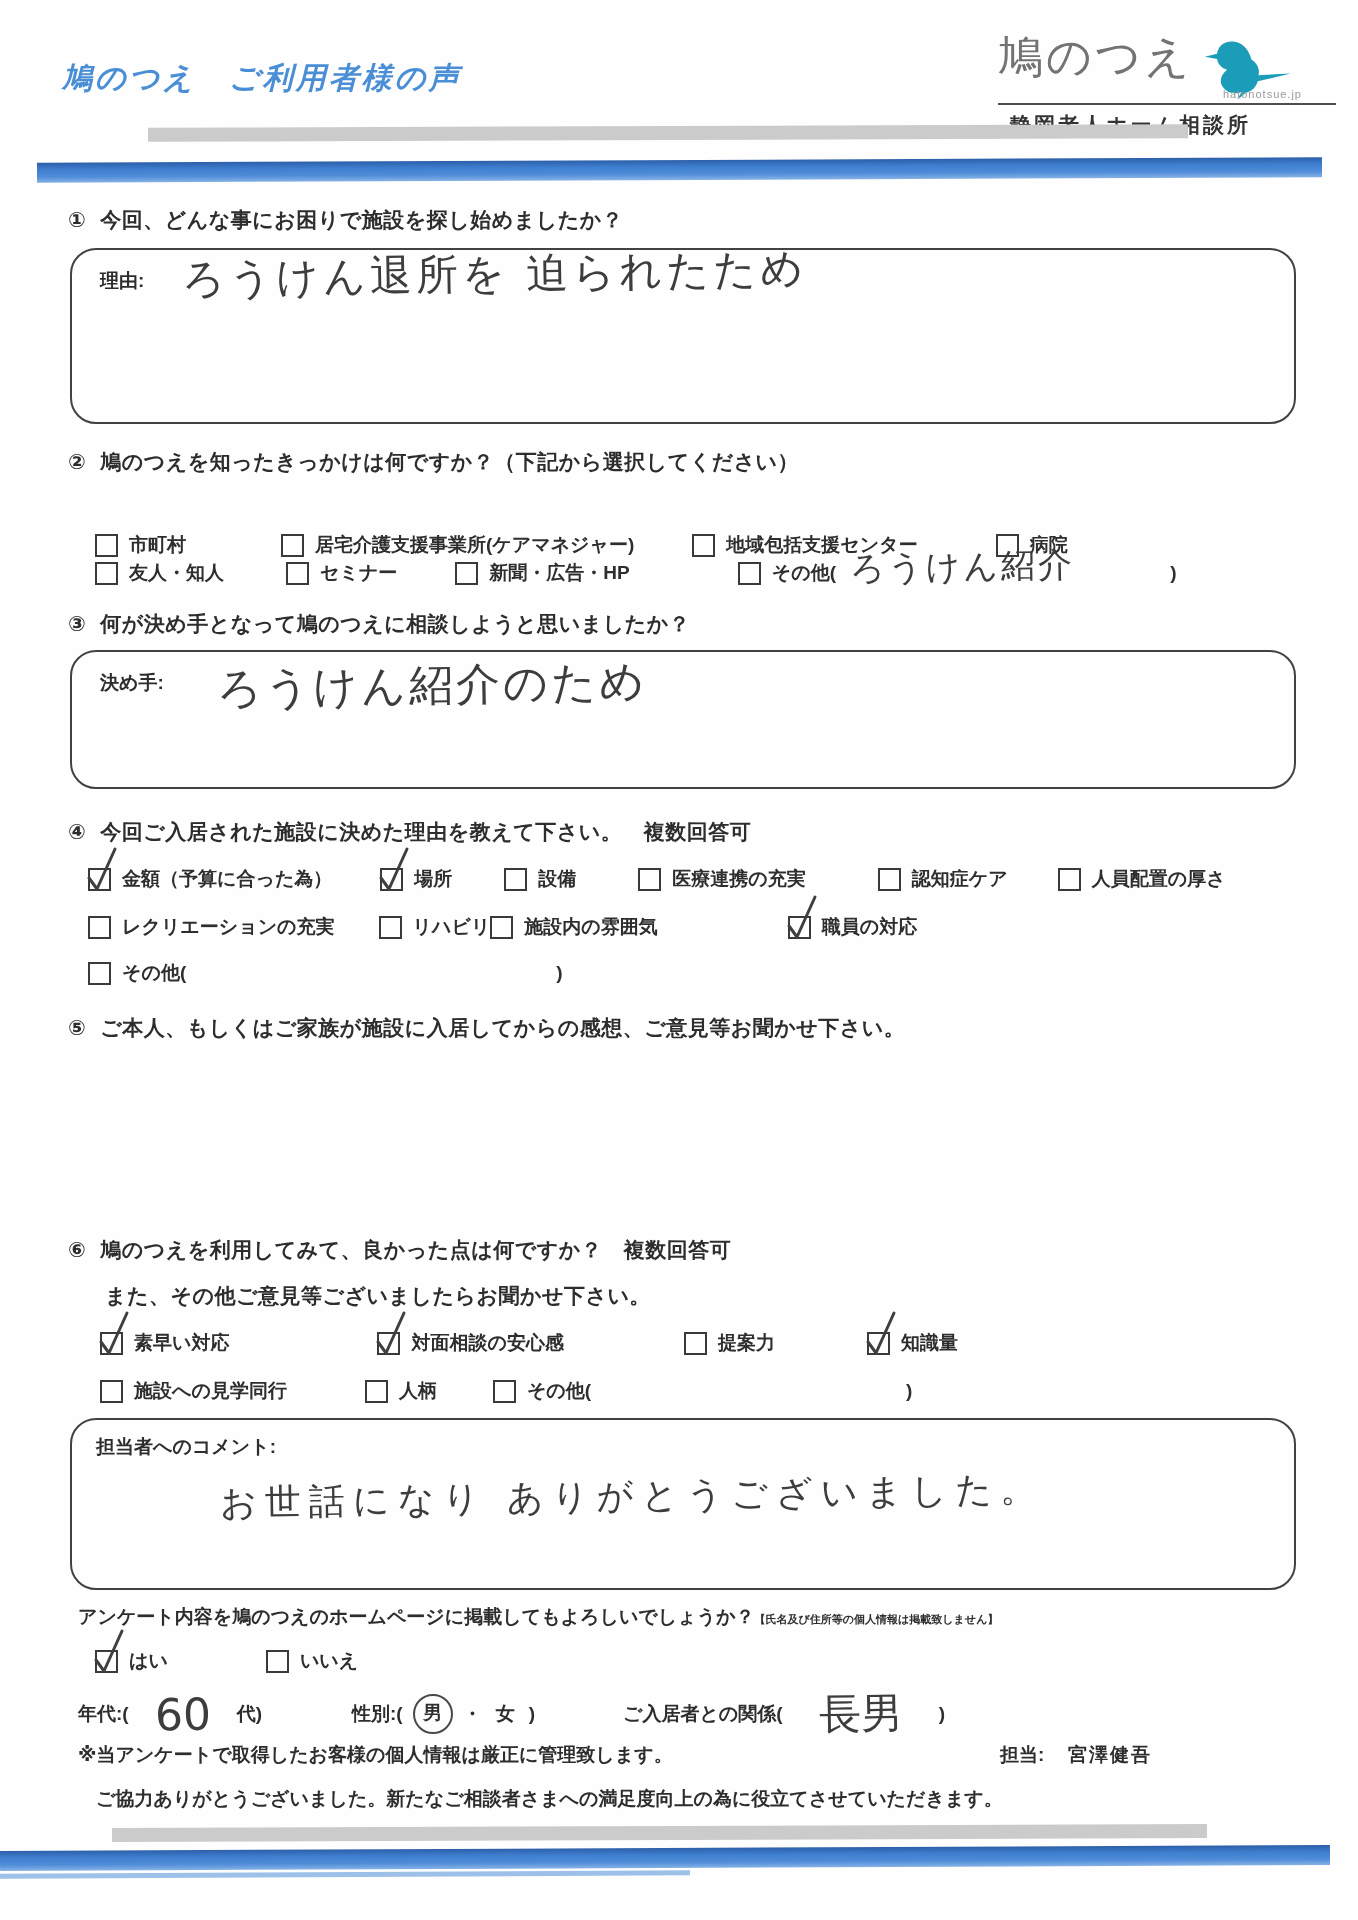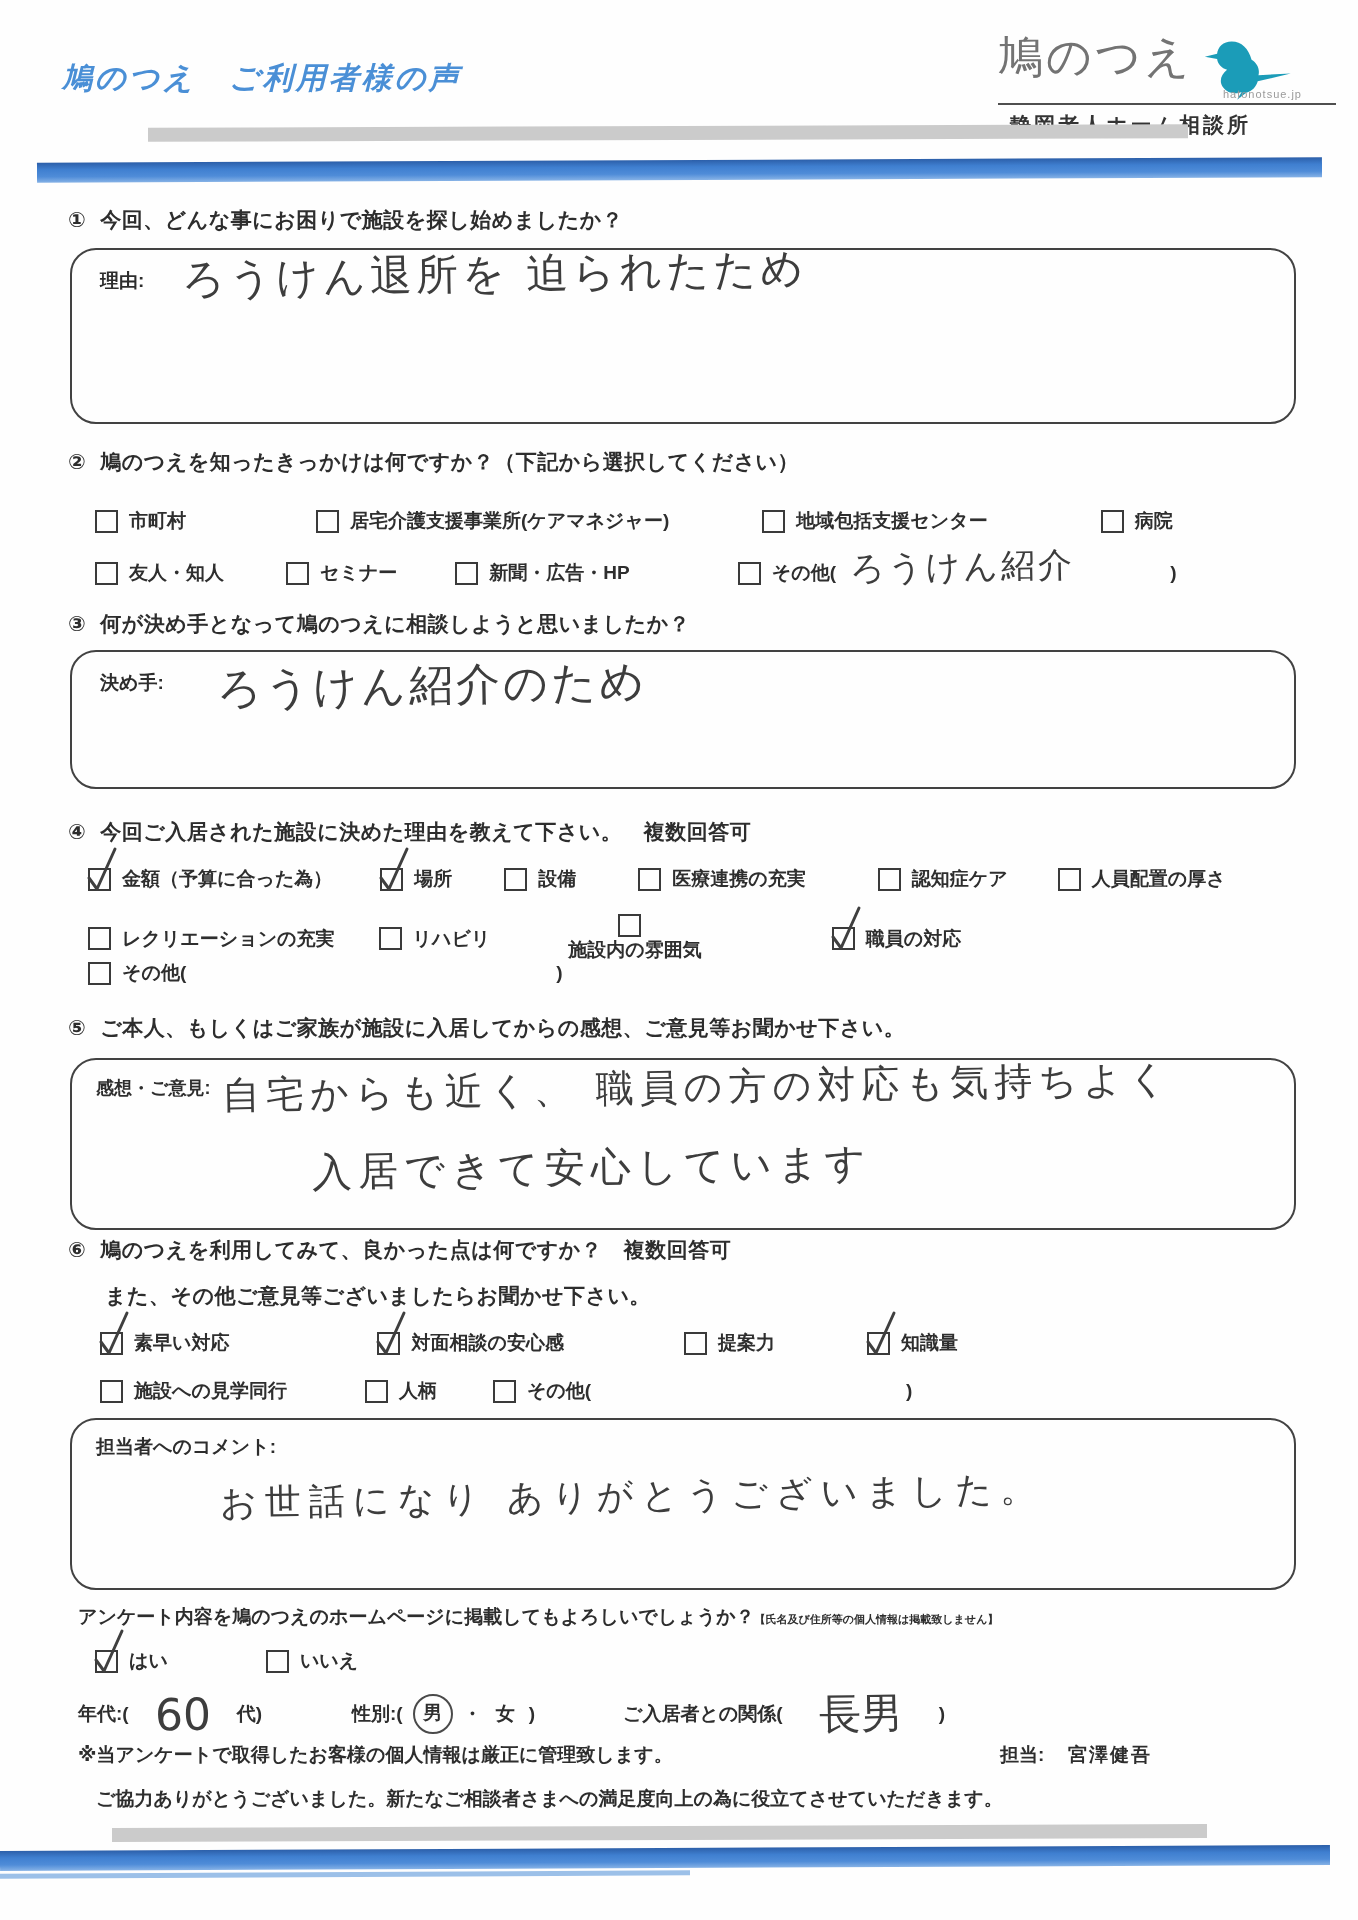--- a/index.html
+++ b/index.html
@@ -68,21 +68,21 @@
     <span class="qnum">①</span><span>今回、どんな事にお困りで施設を探し始めましたか？</span>
   </div>
   <div class="abox" style="left:70px;top:248px;width:1222px;height:172px;">
     <span class="blabel" style="left:28px;top:18px;">理由:</span>
     <span class="hand" style="left:110px;top:-4px;font-size:42px;letter-spacing:4px;">ろうけん退所を 迫られたため</span>
   </div>
 
   <div class="qtitle" style="left:68px;top:448px;">
     <span class="qnum">②</span><span>鳩のつえを知ったきっかけは何ですか？（下記から選択してください）</span>
   </div>
-  <div class="row" style="left:95px;top:508px;gap:35px;">
+  <div class="row" style="left:95px;top:532px;">
     <span class="cb">
       <span class="cbox"></span>
       <span>市町村</span>
     </span>
     <span class="cb" style="margin-left:95px;">
       <span class="cbox"></span>
       <span>居宅介護支援事業所(ケアマネジャー)</span>
     </span>
     <span class="cb" style="margin-left:58px;">
       <span class="cbox"></span>
@@ -162,21 +162,21 @@
   </div>
   <div class="row" style="left:88px;top:914px;">
     <span class="cb">
       <span class="cbox"></span>
       <span>レクリエーションの充実</span>
     </span>
     <span class="cb" style="margin-left:44px;">
       <span class="cbox"></span>
       <span>リハビリ</span>
     </span>
-    <span class="cb" style="margin-left:78px;flex-direction:column;">
+    <span class="cb" style="">
       <span class="cbox"></span>
       <span>施設内の雰囲気</span>
     </span>
     <span class="cb checked" style="margin-left:90px;padding-left:40px;">
       <span class="cbox">
           <svg class="mark" viewBox="0 0 32 46">
             <path d="M3 32 L11 43 L29 3"></path>
           </svg>
         </span>
       <span>職員の対応</span>
@@ -186,25 +186,20 @@
     <span class="cb">
       <span class="cbox"></span>
       <span>その他(</span>
     </span>
     <span class="spacer" style="width:370px;"></span>
     <span>)</span>
   </div>
 
   <div class="qtitle" style="left:68px;top:1014px;">
     <span class="qnum">⑤</span><span>ご本人、もしくはご家族が施設に入居してからの感想、ご意見等お聞かせ下さい。</span>
-  </div>
-  <div class="abox" style="left:70px;top:1058px;width:1222px;height:168px;">
-    <span class="blabel" style="left:24px;top:16px;font-size:18px;">感想・ご意見:</span>
-    <span class="hand" style="left:150px;top:2px;font-size:38px;letter-spacing:6px;">自宅からも近く、 職員の方の対応も気持ちよく</span>
-    <span class="hand" style="left:240px;top:80px;font-size:40px;letter-spacing:6px;">入居できて安心しています</span>
   </div>
 
   <div class="qtitle" style="left:68px;top:1236px;">
     <span class="qnum">⑥</span><span>鳩のつえを利用してみて、良かった点は何ですか？　複数回答可</span>
   </div>
   <div class="qtitle" style="left:105px;top:1282px;">また、その他ご意見等ございましたらお聞かせ下さい。</div>
   <div class="row" style="left:100px;top:1330px;">
     <span class="cb checked">
       <span class="cbox">
           <svg class="mark" viewBox="0 0 32 46">

